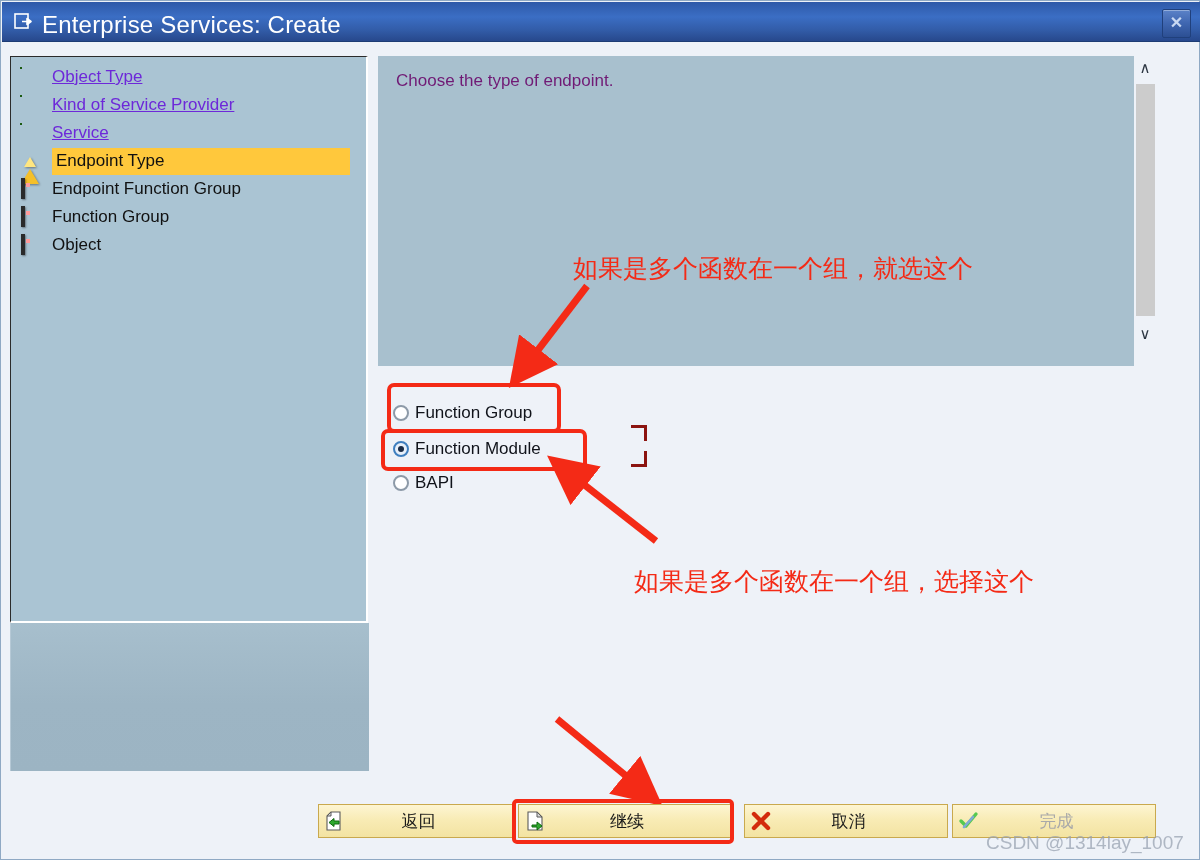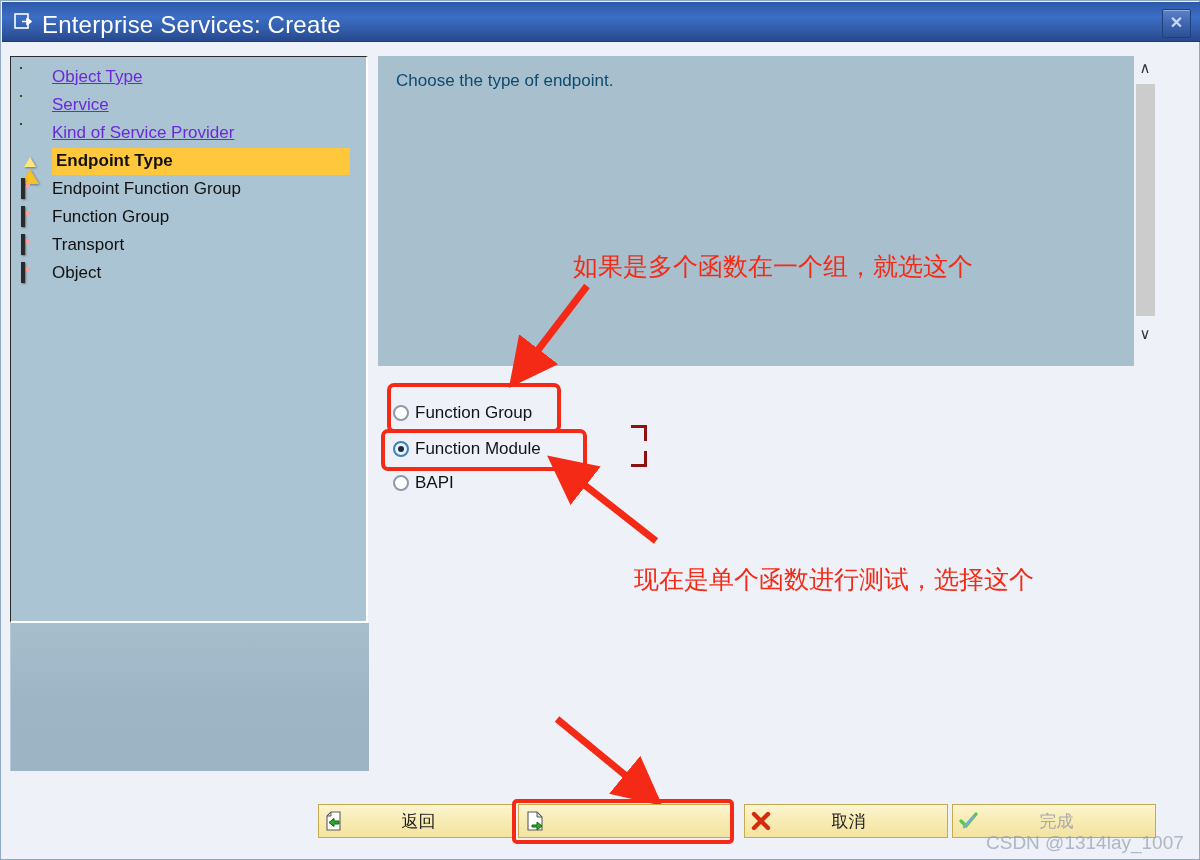--- a/index.html
+++ b/index.html
@@ -148,21 +148,21 @@
     color: #6d28d9;
     text-decoration: underline;
   }
   .tree-item.current .tree-label {
     background: #ffc83c;
     padding: 3px 6px 4px 4px;
     display: inline-block;
     width: 298px;
     box-sizing: border-box;
   }
-  .tree-item.current { margin-left: 2px; font-weight: bold; }
+  .tree-item.current { margin-left: 2px; }
 
   
   #under-tree {
     position: absolute;
     left: 9px; top: 622px;
     width: 358px; height: 148px;
     background: linear-gradient(to bottom, #a7bfcd 0%, #9db5c4 55%, #9cb4c3 100%);
     border-left: 1px solid #b6c9d6;
   }
 
@@ -170,21 +170,21 @@
   #content-desc {
     position: absolute;
     left: 377px; top: 55px;
     width: 756px; height: 310px;
     background: #a8c0ce;
   }
   #desc-text {
     position: absolute;
     left: 18px; top: 15px;
     font-size: 17px;
-    color: #0c4a6e;
+    color: #701a75;
     white-space: nowrap;
   }
 
   
   #desc-scrollbar {
     position: absolute;
     left: 1133px; top: 55px;
     width: 22px; height: 290px;
     background: #eef2f8;
   }
@@ -282,21 +282,21 @@
     border-right: 3px solid #8c1410;
   }
 
   
   .anno-text {
     position: absolute;
     color: #f42a16;
     font-size: 25px;
     line-height: 36px;
     white-space: pre-wrap;
-    font-family: Liberation Mono, monospace;
+    font-family: Liberation Serif, serif;
   }
   #anno-text-1 { left: 572px; top: 250px; white-space: nowrap; }
   #anno-text-2 { left: 633px; top: 563px; width: 470px; }
 
   
   #arrow-layer {
     position: absolute;
     left: 0; top: 0;
     width: 1200px; height: 860px;
     pointer-events: none;
@@ -375,41 +375,37 @@
     </div>
   </div>
 
   <div id="tree-panel">
       <div class="tree-item done">
         <span class="tree-icon"><span class="ico-green"></span></span>
         <span class="tree-label">Object Type</span>
       </div>
       <div class="tree-item done">
         <span class="tree-icon"><span class="ico-green"></span></span>
-        <span class="tree-label">Service</span>
+        <span class="tree-label">Kind of Service Provider</span>
       </div>
       <div class="tree-item done">
         <span class="tree-icon"><span class="ico-green"></span></span>
-        <span class="tree-label">Kind of Service Provider</span>
+        <span class="tree-label">Service</span>
       </div>
       <div class="tree-item current">
         <span class="tree-icon"><span class="ico-warn"></span></span>
         <span class="tree-label">Endpoint Type</span>
       </div>
       <div class="tree-item pending">
         <span class="tree-icon"><span class="ico-red"></span></span>
         <span class="tree-label">Endpoint Function Group</span>
       </div>
       <div class="tree-item pending">
         <span class="tree-icon"><span class="ico-red"></span></span>
         <span class="tree-label">Function Group</span>
-      </div>
-      <div class="tree-item pending">
-        <span class="tree-icon"><span class="ico-red"></span></span>
-        <span class="tree-label">Transport</span>
       </div>
       <div class="tree-item pending">
         <span class="tree-icon"><span class="ico-red"></span></span>
         <span class="tree-label">Object</span>
       </div>
     </div>
   <div id="under-tree"></div>
 
   <div id="content-desc">
     <div id="desc-text">Choose the type of endpoint.</div>
@@ -436,21 +432,21 @@
     <span class="radio-label">BAPI</span>
   </div>
 
   <div class="anno-box" id="anno-box-fg"></div>
   <div class="anno-box" id="anno-box-fm"></div>
 
   <div class="corner-bracket" id="bracket-top"></div>
   <div class="corner-bracket" id="bracket-bottom"></div>
 
   <div class="anno-text" id="anno-text-1">如果是多个函数在一个组，就选这个</div>
-  <div class="anno-text" id="anno-text-2">现在是单个函数进行测试，选择这个</div>
+  <div class="anno-text" id="anno-text-2">如果是多个函数在一个组，选择这个</div>
 
   <svg id="arrow-layer" viewBox="0 0 1200 860">
     <defs>
       <marker id="ah" markerWidth="7" markerHeight="7" refX="3.2" refY="3.5" orient="auto">
         <path d="M0,0 L7,3.5 L0,7 z" fill="#f42a16"></path>
       </marker>
     </defs>
     <line x1="586" y1="285" x2="524" y2="366" stroke="#f42a16" stroke-width="7" marker-end="url(#ah)"></line>
     <line x1="655" y1="540" x2="567" y2="471" stroke="#f42a16" stroke-width="7" marker-end="url(#ah)"></line>
     <line x1="556" y1="718" x2="641" y2="788" stroke="#f42a16" stroke-width="7" marker-end="url(#ah)"></line>
@@ -466,20 +462,21 @@
       </svg>
       <span class="btn-label">返回</span>
     </div>
 
     <div class="sap-button" id="btn-continue">
       <svg class="btn-icon" viewBox="0 0 22 22">
         <path d="M4 2 h9 l5 5 v13 h-14 z" fill="#ffffff" stroke="#5b5b5b" stroke-width="1.1"></path>
         <path d="M13 2 v5 h5 z" fill="#d8d8d8" stroke="#5b5b5b" stroke-width="1"></path>
         <path d="M8 17 h5 v3 l5 -4 l-5 -4 v3 h-5 z" fill="#2fa82f" stroke="#0e6b0e" stroke-width="1"></path>
       </svg>
+      <span class="btn-label">继续</span>
     </div>
 
     <div class="sap-button" id="btn-cancel">
       <svg class="btn-icon" viewBox="0 0 22 22">
         <path d="M4 4 L18 18 M18 4 L4 18" stroke="#d32b0c" stroke-width="4.4" stroke-linecap="round"></path>
       </svg>
       <span class="btn-label">取消</span>
     </div>
 
     <div class="sap-button disabled" id="btn-finish">

